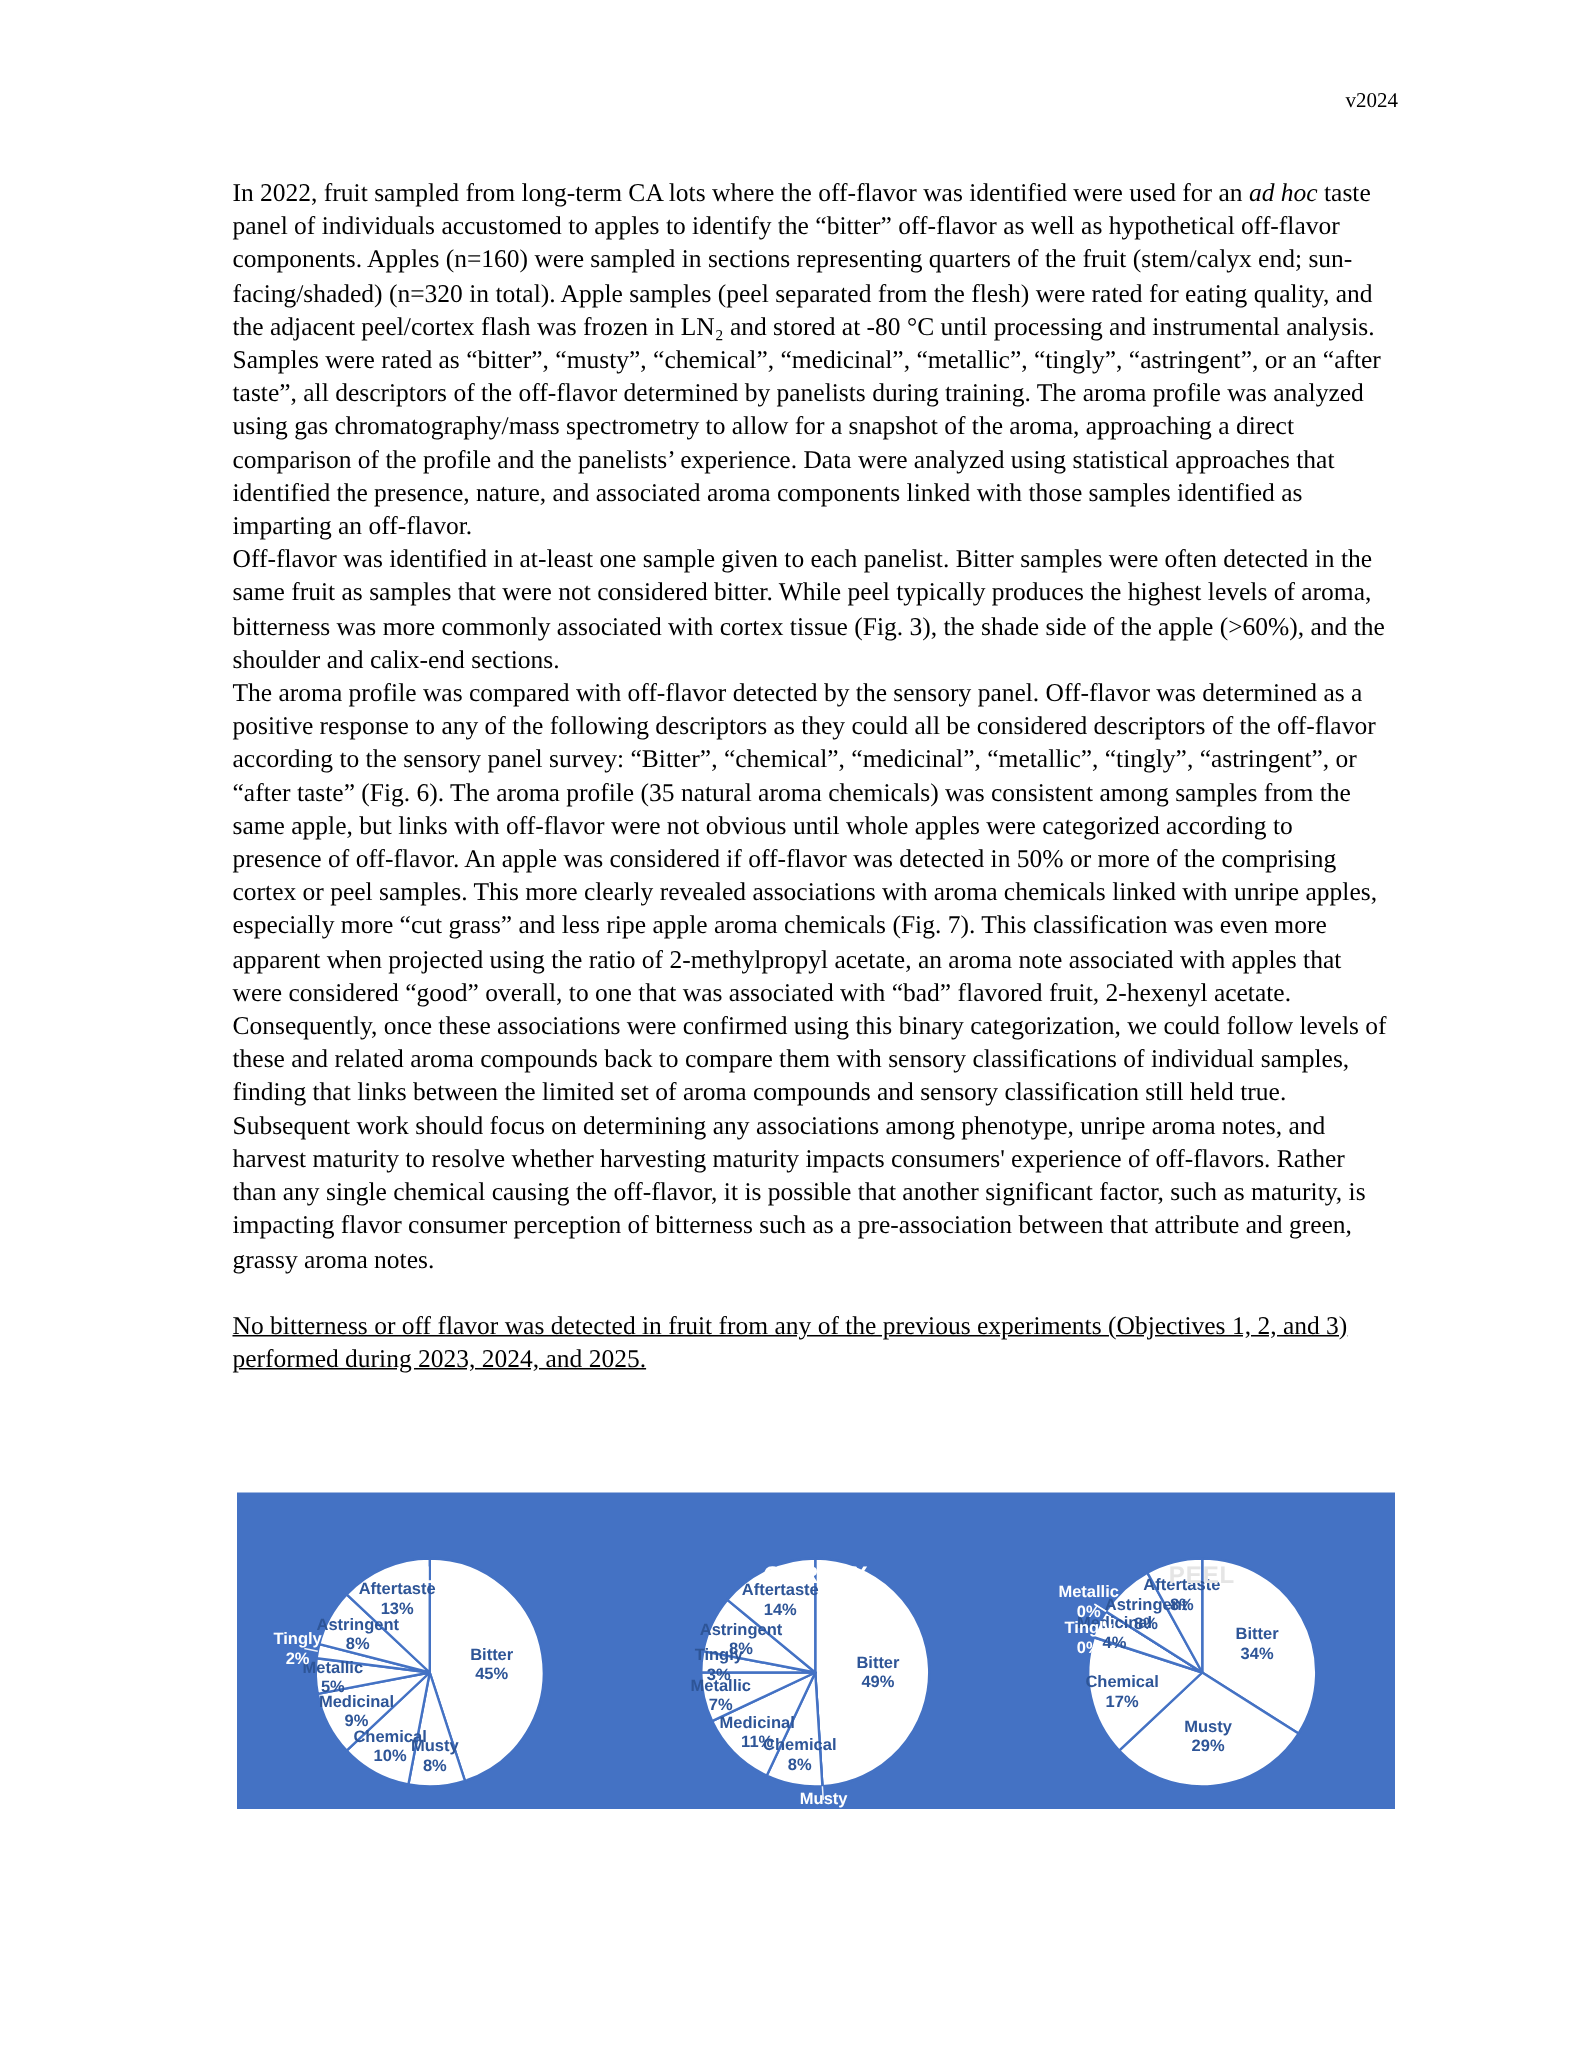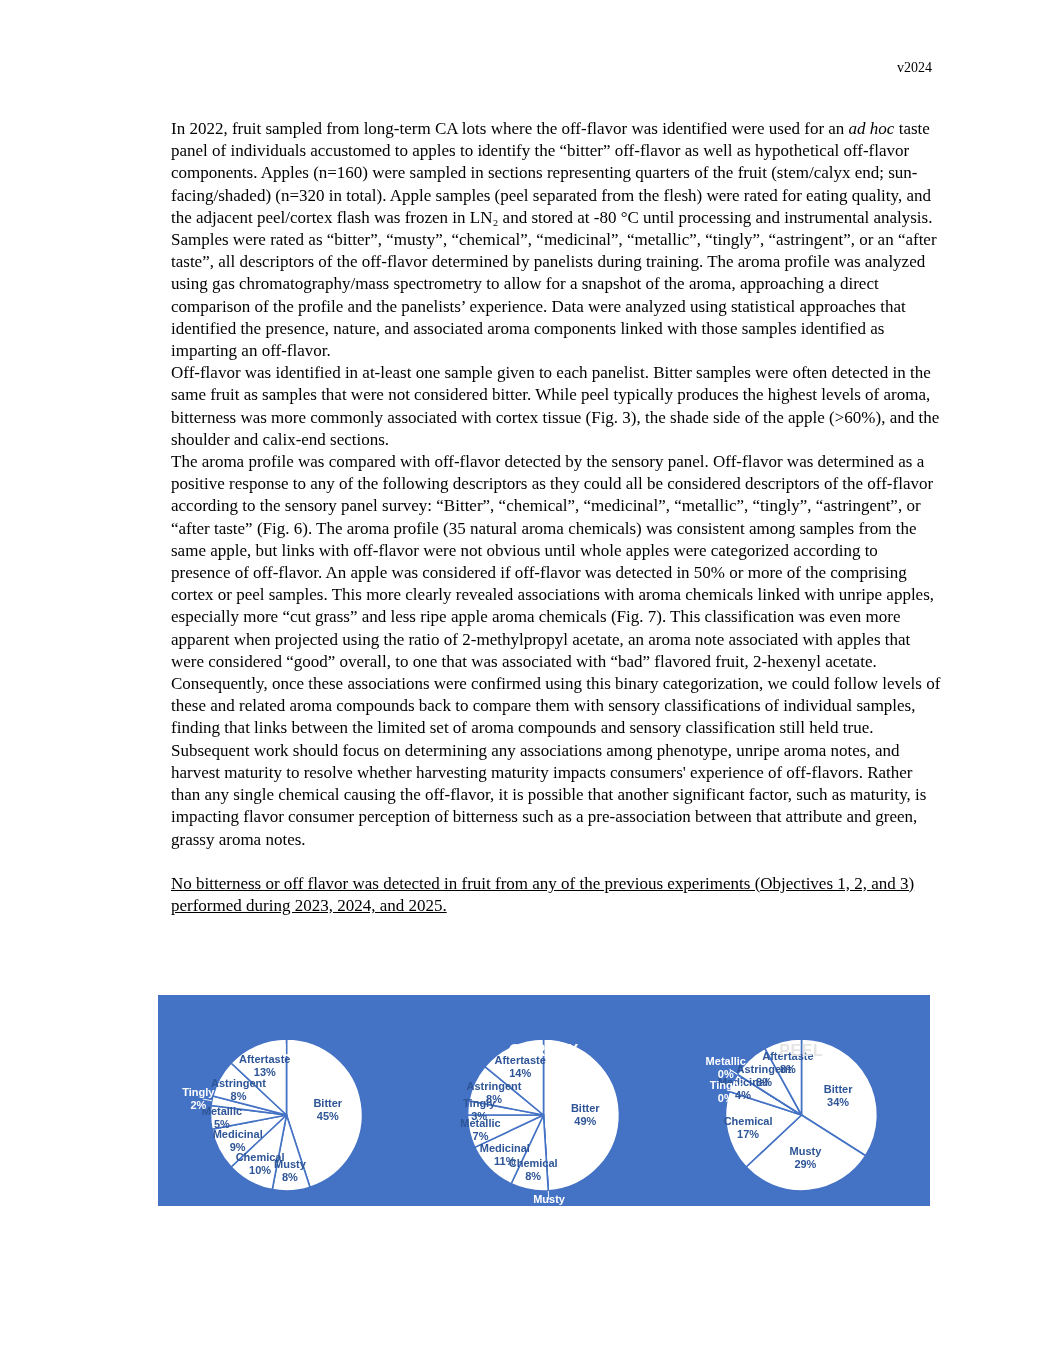--- a/index.html
+++ b/index.html
@@ -7,21 +7,21 @@
     position:relative; width:1054px; height:1364px; margin:0 auto;
     background:#ffffff; overflow:hidden;
     font-family:"Liberation Serif", serif; color:#000;
   }
   .version-tag {
     position:absolute; top:60px; right:122px;
     font-size:14px; font-family:"Liberation Serif", serif;
   }
   .doc-body {
     position:absolute; left:155px; top:118px; width:770px;
-    font-size:17px; line-height:22.2px; text-align:left;margin-left:16px;
+    font-size:17px; line-height:22.2px; text-align:left;
   }
   .doc-body p { margin:0; }
   .doc-body p.spaced-before { margin-top:22px;text-decoration:underline; }
   .doc-body .i { font-style:italic; }
   .figure-panel {
     position:absolute; left:158px; top:995px; width:772px; height:211px;
     display:flex; overflow:hidden;
   }
   .chart-cell { position:relative; width:257.33px; height:211px; }
   .chart-title {

